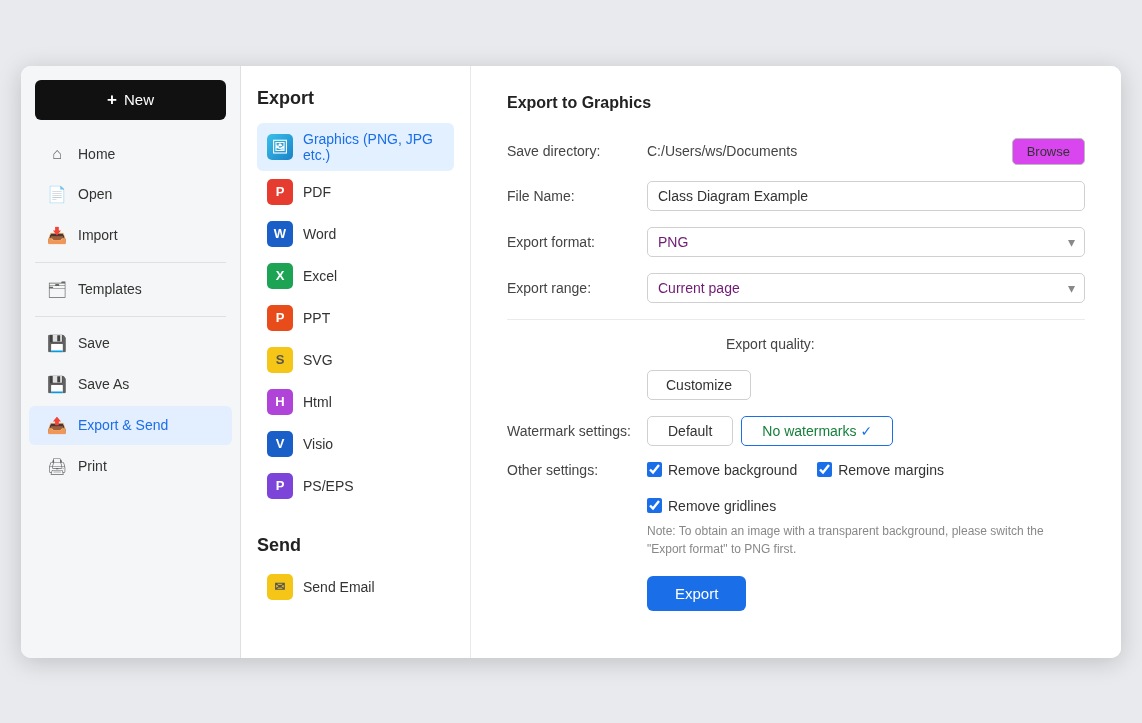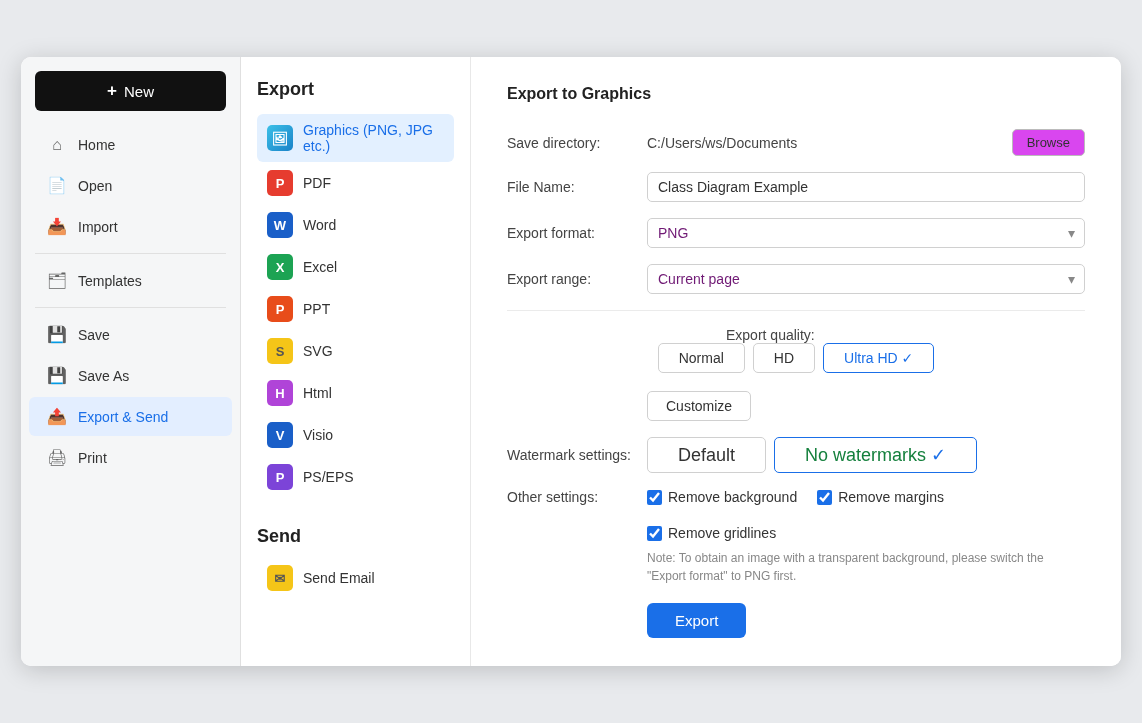--- a/index.html
+++ b/index.html
@@ -273,22 +273,22 @@
       margin-bottom: 16px;
     }
     .watermark-buttons {
       display: flex;
       gap: 8px;
     }
     .watermark-btn {
       border: 1px solid #d0d0d0;
       background: #fff;
       border-radius: 5px;
-      padding: 6px 30px;
-      font-size: 18px;
+      padding: 6px 20px;
+      font-size: 14px;
       cursor: pointer;
       color: #333;
     }
     .watermark-btn.selected {
       border-color: #1a6fe8;
       color: #15803d;
     }
     .watermark-btn.selected::after {
       content: ' ✓';
       color: #1a6fe8;
@@ -483,29 +483,20 @@
             </select>
           </div>
         </div>
       </div>
 
       <hr class="form-divider">
 
       
       <div class="quality-row form-row">
         <span class="form-label">Export quality:</span>
-        <div class="form-value">
-          <div class="quality-buttons">
-            <button class="quality-btn">Normal</button>
-            <button class="quality-btn">HD</button>
-            <button class="quality-btn selected">
-              <span>Ultra HD</span>
-            </button>
-          </div>
-        </div>
       </div>
       <div class="form-row">
         <span class="form-label"></span>
         <button class="customize-btn">Customize</button>
       </div>
 
       
       <div class="watermark-row form-row">
         <span class="form-label">Watermark settings:</span>
         <div class="form-value">

